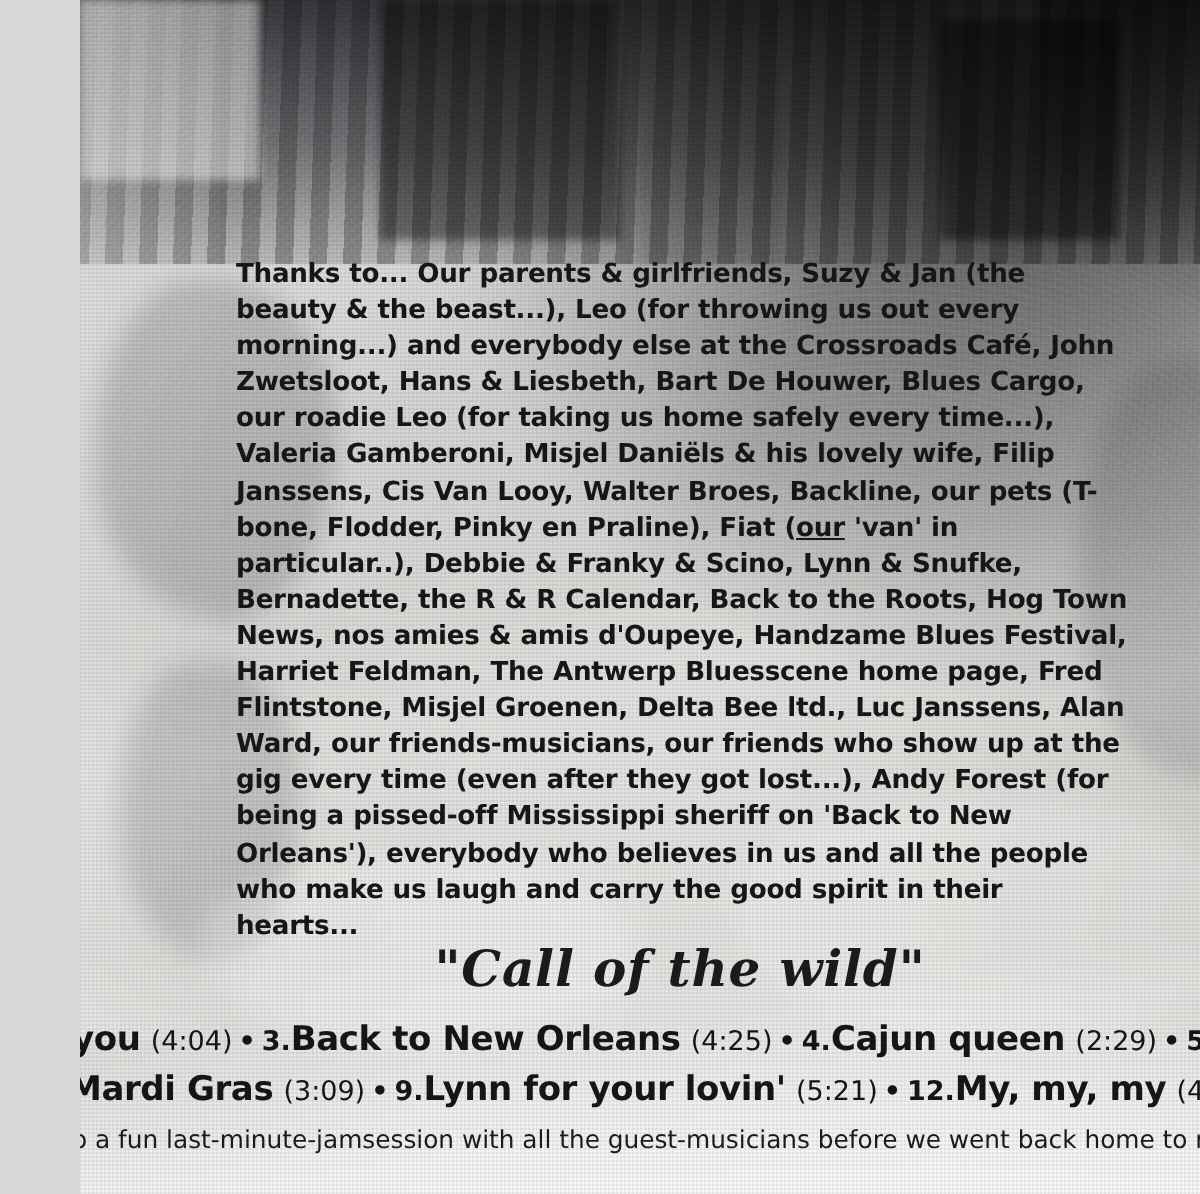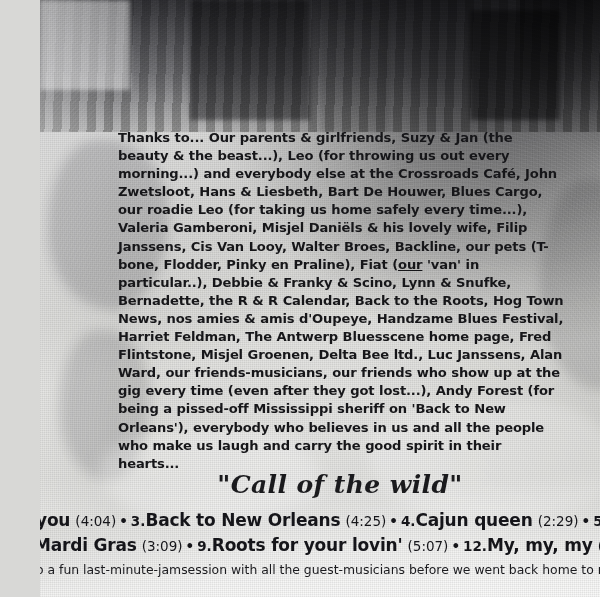--- a/index.html
+++ b/index.html
@@ -207,20 +207,20 @@
     <b><span>Thanks to... Our parents &amp; girlfriends, Suzy &amp; Jan (the beauty &amp; the beast...), Leo (for throwing us out every morning...) and everybody else at the Crossroads Café,</span><span> John Zwetsloot, Hans &amp; Liesbeth, Bart De Houwer, Blues Cargo, our roadie Leo (for taking</span><span> us home safely every time...), Valeria Gamberoni, Misjel Daniëls &amp; his lovely wife, Filip Janssens, Cis Van Looy, Walter Broes, Backline, our pets (T-bone, Flodder, Pinky en Praline), Fiat (</span><span class="u">our</span><span> 'van' in particular..), Debbie &amp; Franky &amp; Scino, Lynn &amp; Snufke, Bernadette, the R &amp; R Calendar, Back to the Roots, Hog Town News, nos amies &amp; amis d'Oupeye, Handzame Blues Festival, Harriet Feldman, The Antwerp Bluesscene home page, Fred Flintstone, Misjel Groenen, Delta Bee ltd., Luc Janssens, Alan Ward, our friends-musicians, our friends who show up at the gig every time (even after they got lost...), Andy Forest (for being a pissed-off Mississippi sheriff on 'Back to New Orleans'), everybody who believes in us and all the people who make us laugh and carry the good spirit in their hearts...</span></b>
   </div>
 
   <div class="title-script">"Call of the wild"</div>
 
   <div class="tracks track-line-1">
     <span class="name">you</span><span> </span><span class="dur">(4:04)</span><span class="sep">•</span><span class="num">3.</span><span class="name">Back to New Orleans</span><span> </span><span class="dur">(4:25)</span><span class="sep">•</span><span class="num">4.</span><span class="name">Cajun queen</span><span> </span><span class="dur">(2:29)</span><span class="sep">•</span><span class="num">5.</span><span class="name">Shape up or</span>
   </div>
 
   <div class="tracks track-line-2">
-    <span class="name">Mardi Gras</span><span> </span><span class="dur">(3:09)</span><span class="sep">•</span><span class="num">9.</span><span class="name">Roots for your lovin'</span><span> </span><span class="dur">(5:07)</span><span class="sep">•</span><span class="num">12.</span><span class="name">My, my, my</span><span> </span><span class="dur">(4:04)</span><span class="sep">•</span>
+    <span class="name">Mardi Gras</span><span> </span><span class="dur">(3:09)</span><span class="sep">•</span><span class="num">9.</span><span class="name">Lynn for your lovin'</span><span> </span><span class="dur">(5:21)</span><span class="sep">•</span><span class="num">12.</span><span class="name">My, my, my</span><span> </span><span class="dur">(4:04)</span><span class="sep">•</span>
   </div>
 
   <div class="note-line">o a fun last-minute-jamsession with all the guest-musicians before we went back home to rest (... and</div>
 
   <div class="overlay-noise"></div>
   <div class="bg-grain"></div>
 </div>
 
 </body></html>

